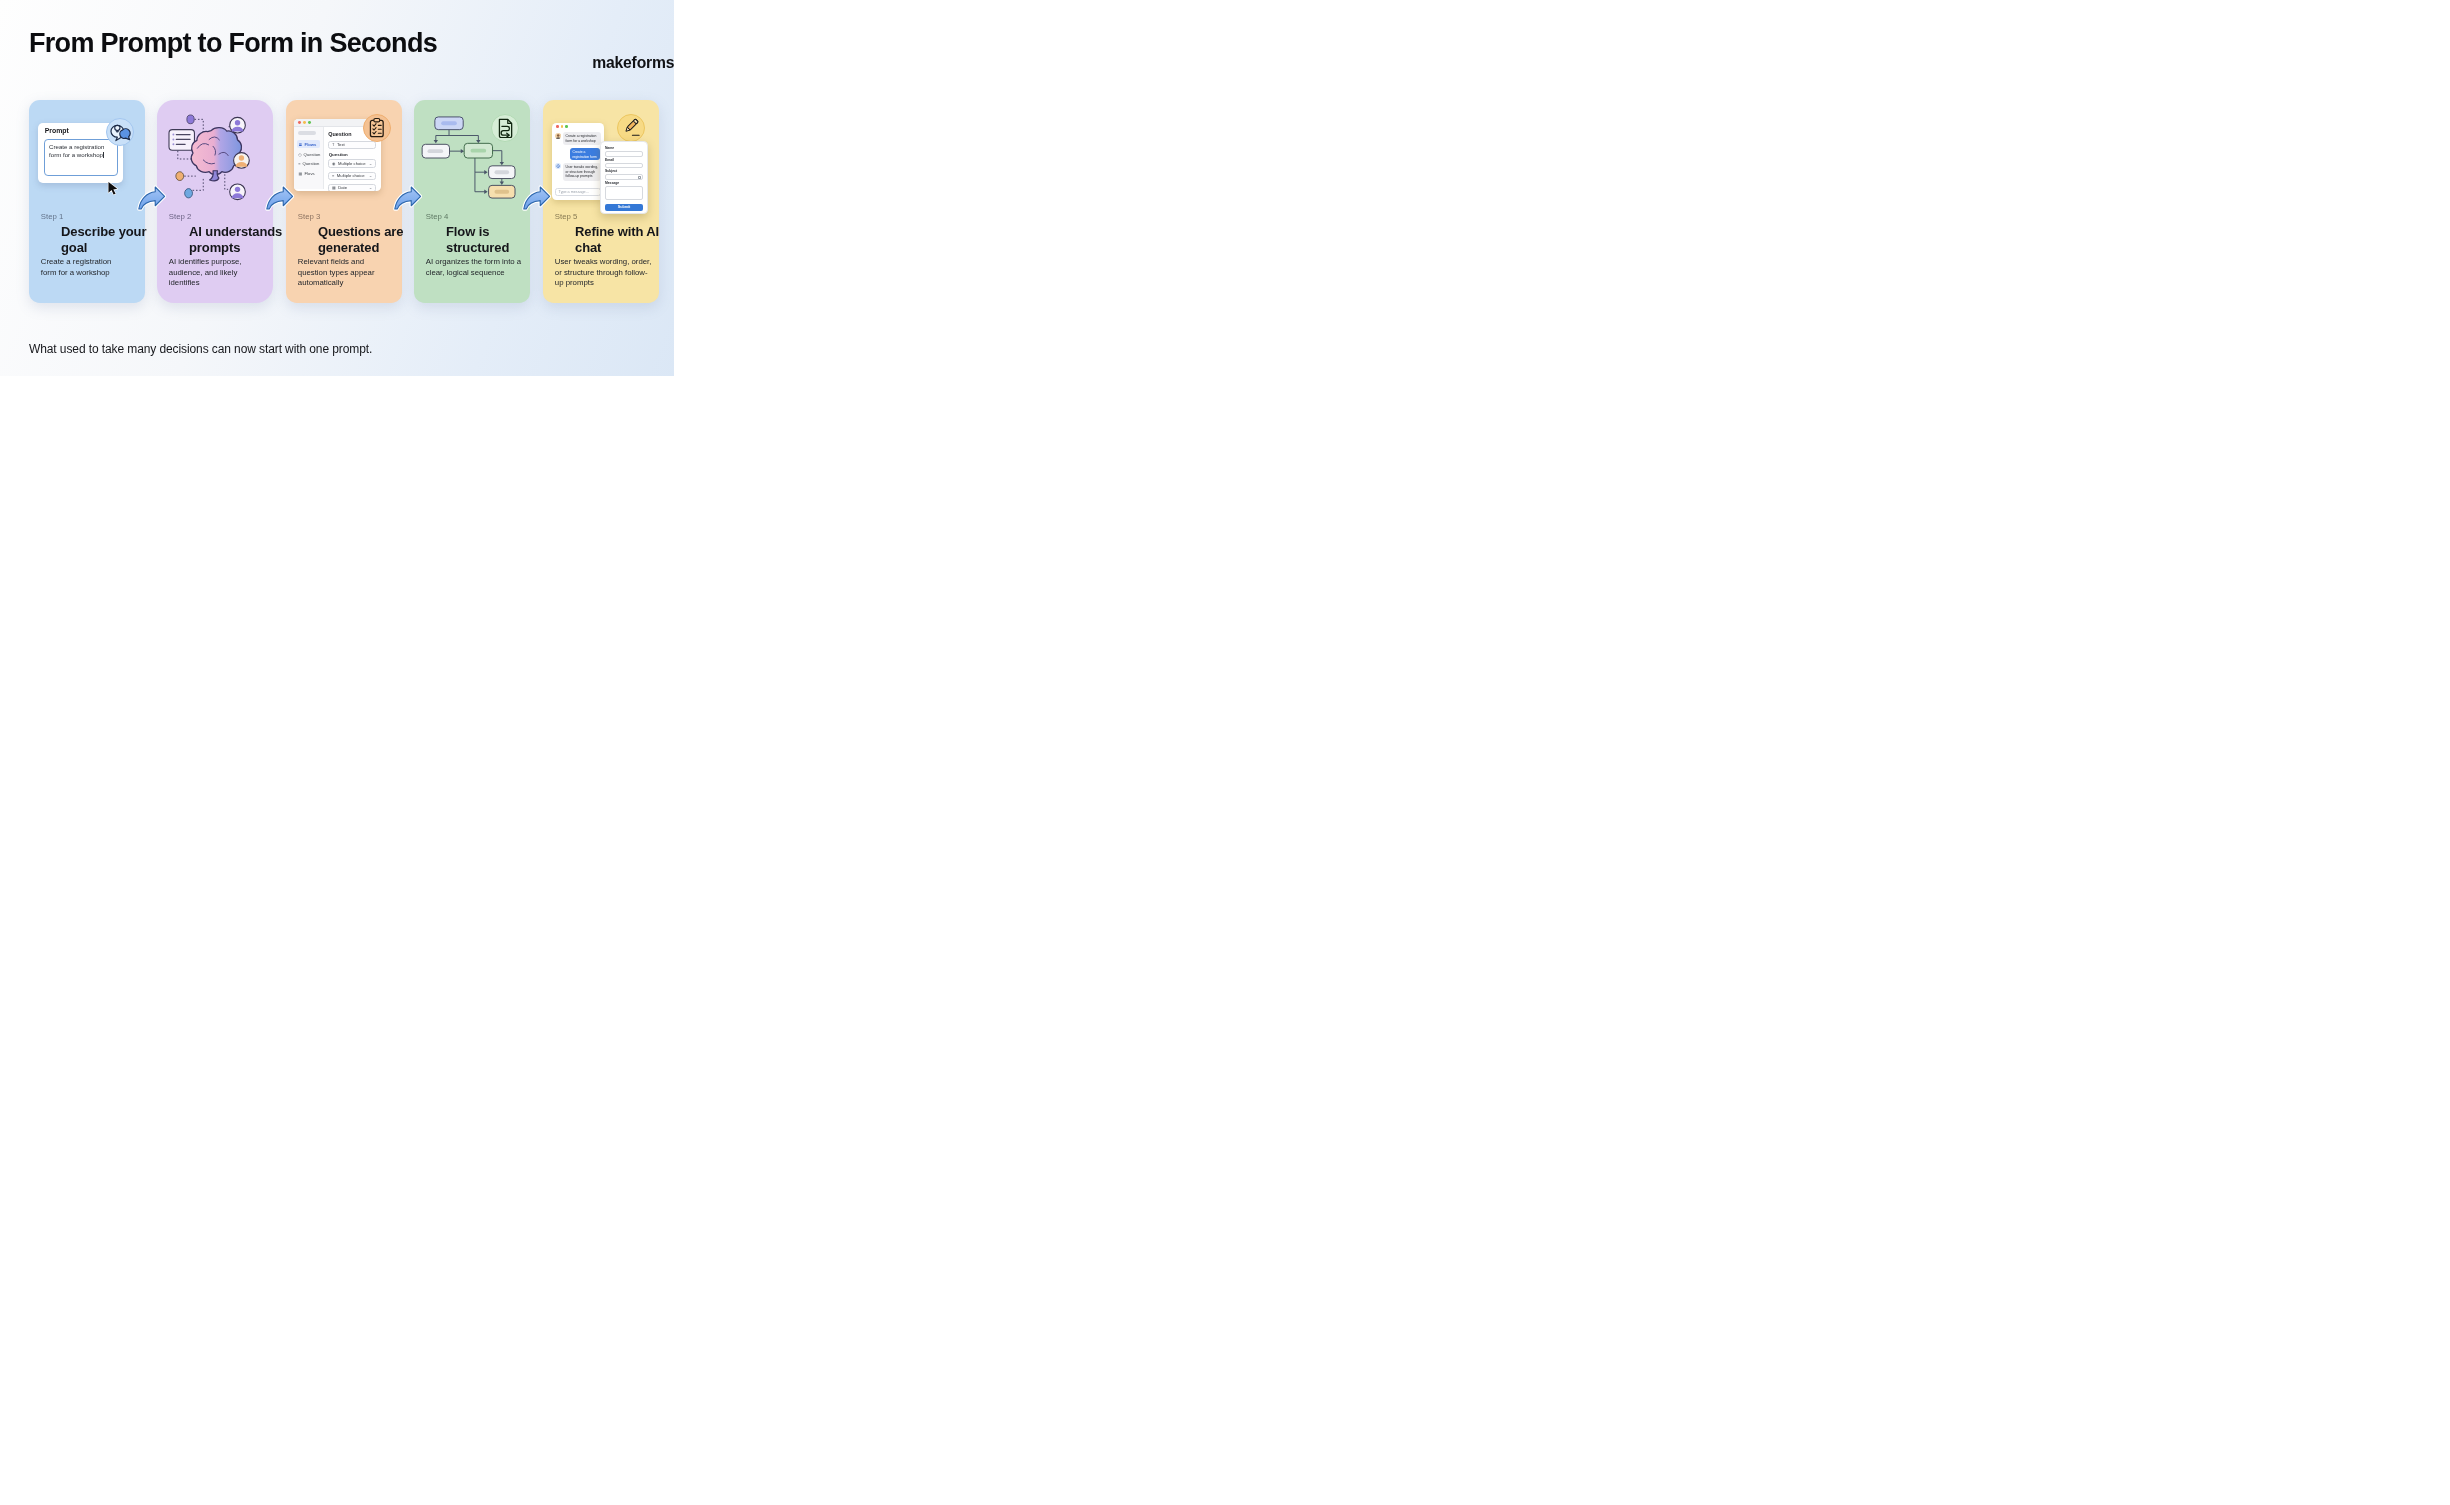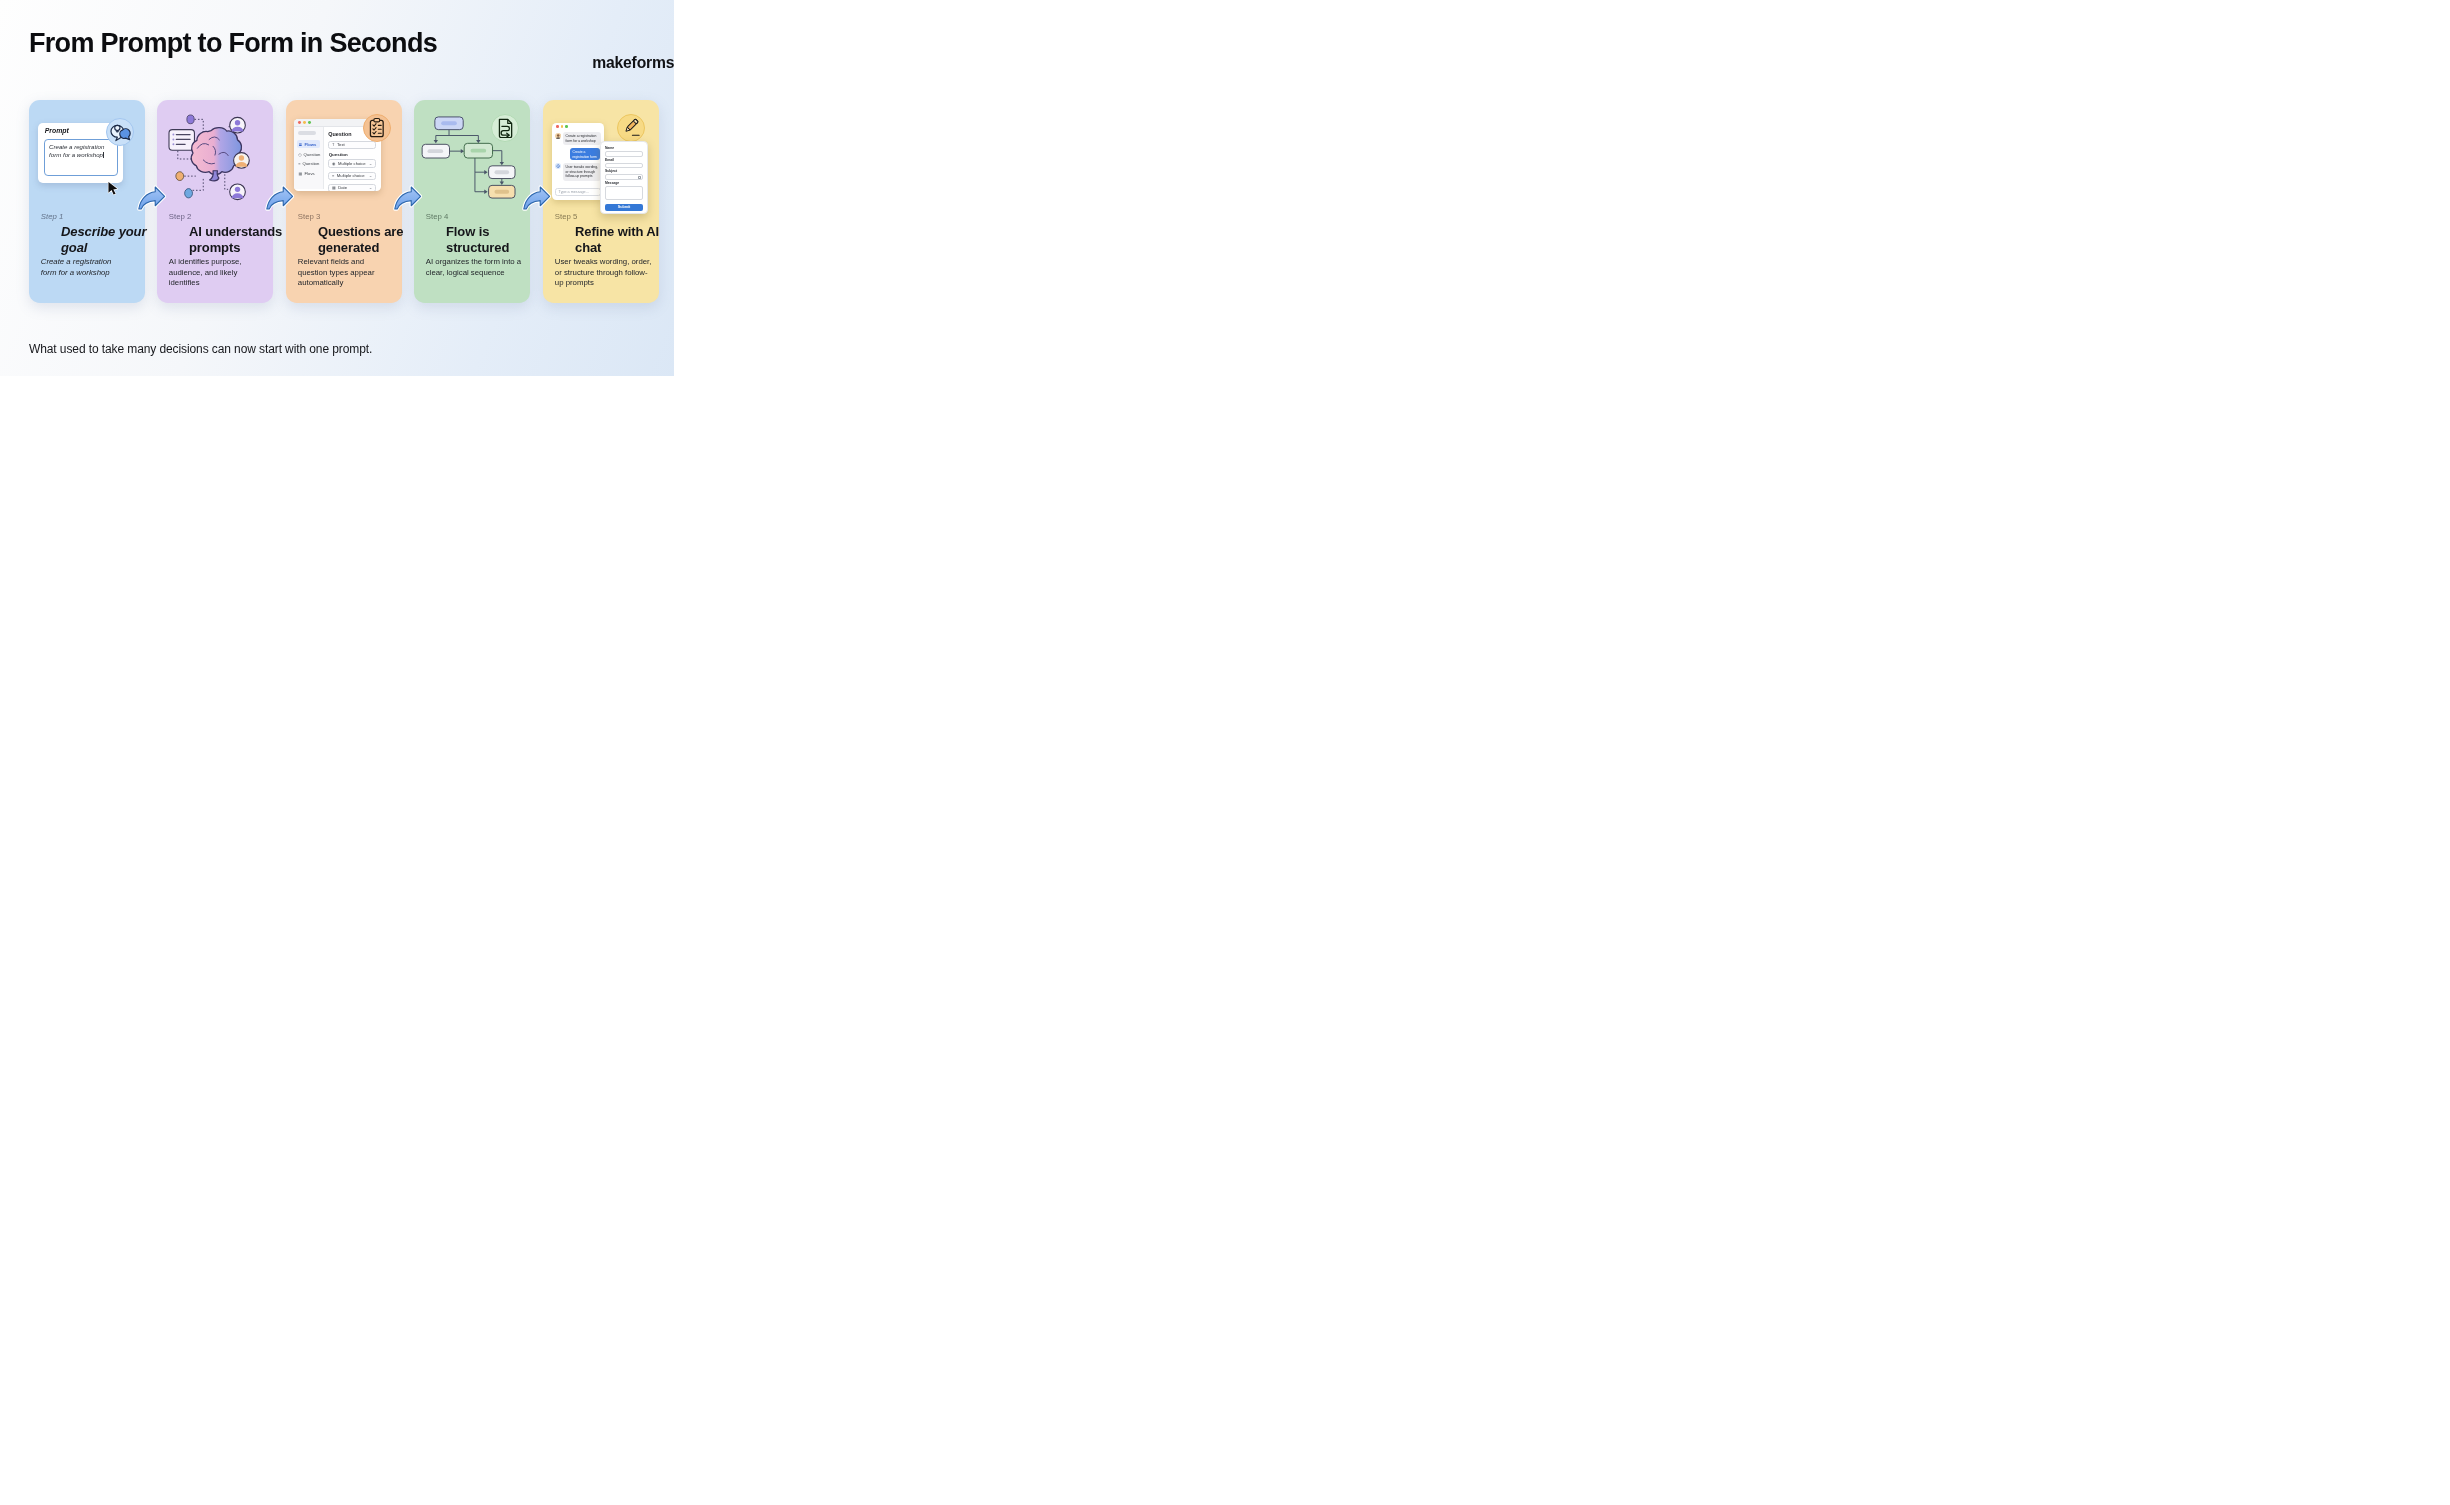--- a/index.html
+++ b/index.html
@@ -13,22 +13,22 @@
     letter-spacing:-0.7px; color:#0c0d10; }
   .logo { position:absolute; right:17.6px; top:32px; font-size:15.7px; font-weight:bold;
     letter-spacing:-0.2px; color:#101114; display:flex; align-items:center; }
   .logo .tld { color:#9aa4b1;margin-top:44px; }
   .logo .cursor-bar { display:inline-block; width:2.5px; height:16px; margin-left:2px;
     border-radius:1px; background:linear-gradient(#3a3a3a,#d9dee6); }
 
   
   .card { position:absolute; top:100px; width:116px; height:203px; border-radius:10.8px;
     box-shadow:0 4.9px 12.7px rgba(110,130,165,.18); }
-  .c1 { left:29px;  background:#bcd9f4;font-style:italic; }
-  .c2 { left:157px; background:#dfccf2; }
+  .c1 { left:29px;  background:#bcd9f4; }
+  .c2 { left:157px; background:#dfccf2;border-radius:17px; }
   .c3 { left:286px; background:#f8d3b0; }
   .c4 { left:414px; background:#bfe0c2; }
   .c5 { left:543px;background:#f7e4a5; }
 
   .step-label { position:absolute; left:11.8px; top:112px; font-size:7.8px; }
   .c1 .step-label{color:#64748b}.c2 .step-label{color:#6d6486}.c3 .step-label{color:#8c7361}
   .c4 .step-label{color:#5f7a64}.c5 .step-label{color:#877a52}
   .step-heading { position:absolute; left:20px; top:124px; width:96px; font-size:13px;
     font-weight:bold; line-height:1.22; letter-spacing:-0.1px; color:#15161a;margin-left:12px; }
   .step-desc { position:absolute; left:11.8px; top:157px; width:97px; font-size:7.8px;

